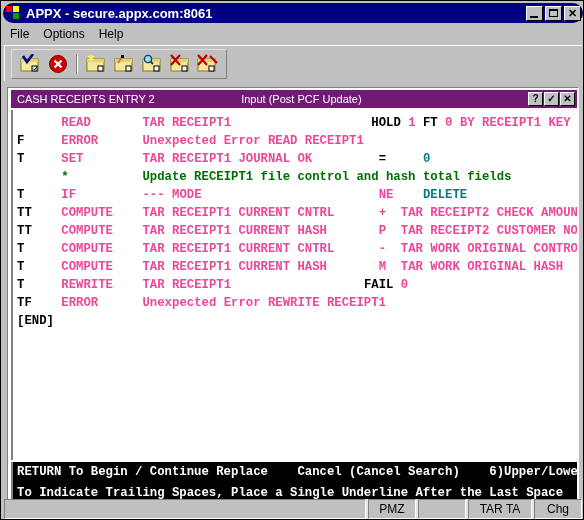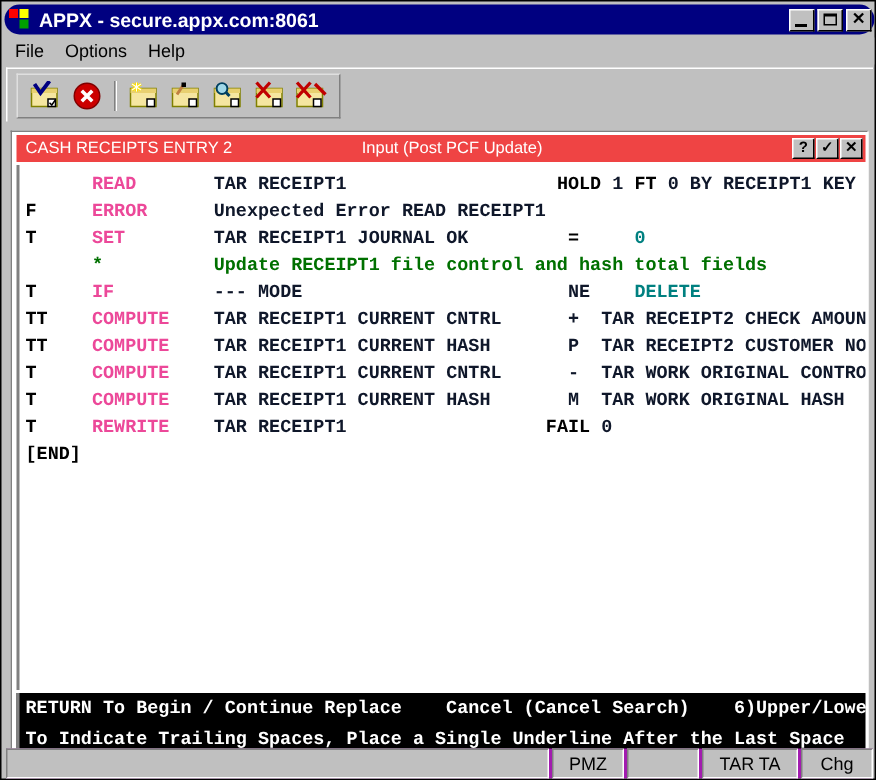--- a/index.html
+++ b/index.html
@@ -155,21 +155,21 @@
     border-right: 1px solid #ffffff;
     border-bottom: 1px solid #ffffff;
     box-sizing: border-box;
     overflow: hidden;
   }
 
   .inner-title {
     position: absolute;
     left: 3px; top: 2px;
     width: 566px; height: 18px;
-    background: #ef4444;
+    background: #701a75;
     box-sizing: border-box;
     display: flex;
     align-items: center;
     padding: 0 2px 0 6px;
   }
   .it-left {
     color: #ffffff;
     font-size: 11px;
     font-family: "Liberation Sans", sans-serif;
     white-space: nowrap;
@@ -216,21 +216,21 @@
     height: 18px;
     line-height: 18px;
     white-space: pre;
     font-family: "Liberation Mono", "DejaVu Sans Mono", monospace;
     font-size: 12.3px;
     font-weight: bold;
     letter-spacing: 0px;
   }
   .c-flag   { color: #000000; }
   .c-verb   { color: #ec4899; }
-  .c-opand  { color: #0f172a; }
+  .c-opand  { color: #ec4899; }
   .c-cmt    { color: #007000; }
   .c-blk    { color: #000000; }
   .c-teal   { color: #008080; }
 
   
   .msgblock {
     position: absolute;
     left: 3px; top: 374px;
     width: 566px; height: 42px;
     background: #000000;
@@ -293,21 +293,21 @@
   .gap { width: 24px; }
 
   
   .statusbar {
     position: absolute;
     left: 3px; top: 498px;
     width: 578px; height: 20px;
     display: flex;
     align-items: stretch;
     gap: 2px;
-    background: #a21caf;
+    background: #e5e5e5;
     box-sizing: border-box;
   }
   .spanel {
     border-top: 1px solid #808080;
     border-left: 1px solid #808080;
     border-right: 1px solid #ffffff;
     border-bottom: 1px solid #ffffff;
     box-sizing: border-box;
     background: #c0c0c0;
     display: flex;
@@ -454,20 +454,21 @@
       <div class="code-line"><span class="c-flag">TT</span><span>&nbsp;&nbsp;&nbsp;&nbsp;</span><span class="c-verb">COMPUTE</span><span>&nbsp;&nbsp;&nbsp;&nbsp;</span><span class="c-opand">TAR RECEIPT1 CURRENT CNTRL</span><span>&nbsp;&nbsp;&nbsp;&nbsp;&nbsp;&nbsp;</span><span class="c-opand">+</span><span>&nbsp;&nbsp;</span><span class="c-opand">TAR RECEIPT2 CHECK AMOUNT</span></div>
 
       <div class="code-line"><span class="c-flag">TT</span><span>&nbsp;&nbsp;&nbsp;&nbsp;</span><span class="c-verb">COMPUTE</span><span>&nbsp;&nbsp;&nbsp;&nbsp;</span><span class="c-opand">TAR RECEIPT1 CURRENT HASH</span><span>&nbsp;&nbsp;&nbsp;&nbsp;&nbsp;&nbsp;&nbsp;</span><span class="c-opand">P</span><span>&nbsp;&nbsp;</span><span class="c-opand">TAR RECEIPT2 CUSTOMER NO</span></div>
 
       <div class="code-line"><span class="c-flag">T</span><span>&nbsp;&nbsp;&nbsp;&nbsp;&nbsp;</span><span class="c-verb">COMPUTE</span><span>&nbsp;&nbsp;&nbsp;&nbsp;</span><span class="c-opand">TAR RECEIPT1 CURRENT CNTRL</span><span>&nbsp;&nbsp;&nbsp;&nbsp;&nbsp;&nbsp;</span><span class="c-opand">-</span><span>&nbsp;&nbsp;</span><span class="c-opand">TAR WORK ORIGINAL CONTROL</span></div>
 
       <div class="code-line"><span class="c-flag">T</span><span>&nbsp;&nbsp;&nbsp;&nbsp;&nbsp;</span><span class="c-verb">COMPUTE</span><span>&nbsp;&nbsp;&nbsp;&nbsp;</span><span class="c-opand">TAR RECEIPT1 CURRENT HASH</span><span>&nbsp;&nbsp;&nbsp;&nbsp;&nbsp;&nbsp;&nbsp;</span><span class="c-opand">M</span><span>&nbsp;&nbsp;</span><span class="c-opand">TAR WORK ORIGINAL HASH</span></div>
 
       <div class="code-line"><span class="c-flag">T</span><span>&nbsp;&nbsp;&nbsp;&nbsp;&nbsp;</span><span class="c-verb">REWRITE</span><span>&nbsp;&nbsp;&nbsp;&nbsp;</span><span class="c-opand">TAR RECEIPT1</span><span>&nbsp;&nbsp;&nbsp;&nbsp;&nbsp;&nbsp;&nbsp;&nbsp;&nbsp;&nbsp;&nbsp;&nbsp;&nbsp;&nbsp;&nbsp;&nbsp;&nbsp;&nbsp;</span><span class="c-blk">FAIL</span><span> </span><span class="c-opand">0</span></div>
 
+      <div class="code-line"><span class="c-flag">TF</span><span>&nbsp;&nbsp;&nbsp;&nbsp;</span><span class="c-verb">ERROR</span><span>&nbsp;&nbsp;&nbsp;&nbsp;&nbsp;&nbsp;</span><span class="c-opand">Unexpected Error REWRITE RECEIPT1</span></div>
 
       <div class="code-line"><span class="c-blk">[END]</span></div>
 
     </div>
 
     <div class="msgblock">
       <div class="msgline">RETURN To Begin / Continue Replace    Cancel (Cancel Search)    6)Upper/Lower</div>
       <div class="msgline">To Indicate Trailing Spaces, Place a Single Underline After the Last Space</div>
     </div>
 

